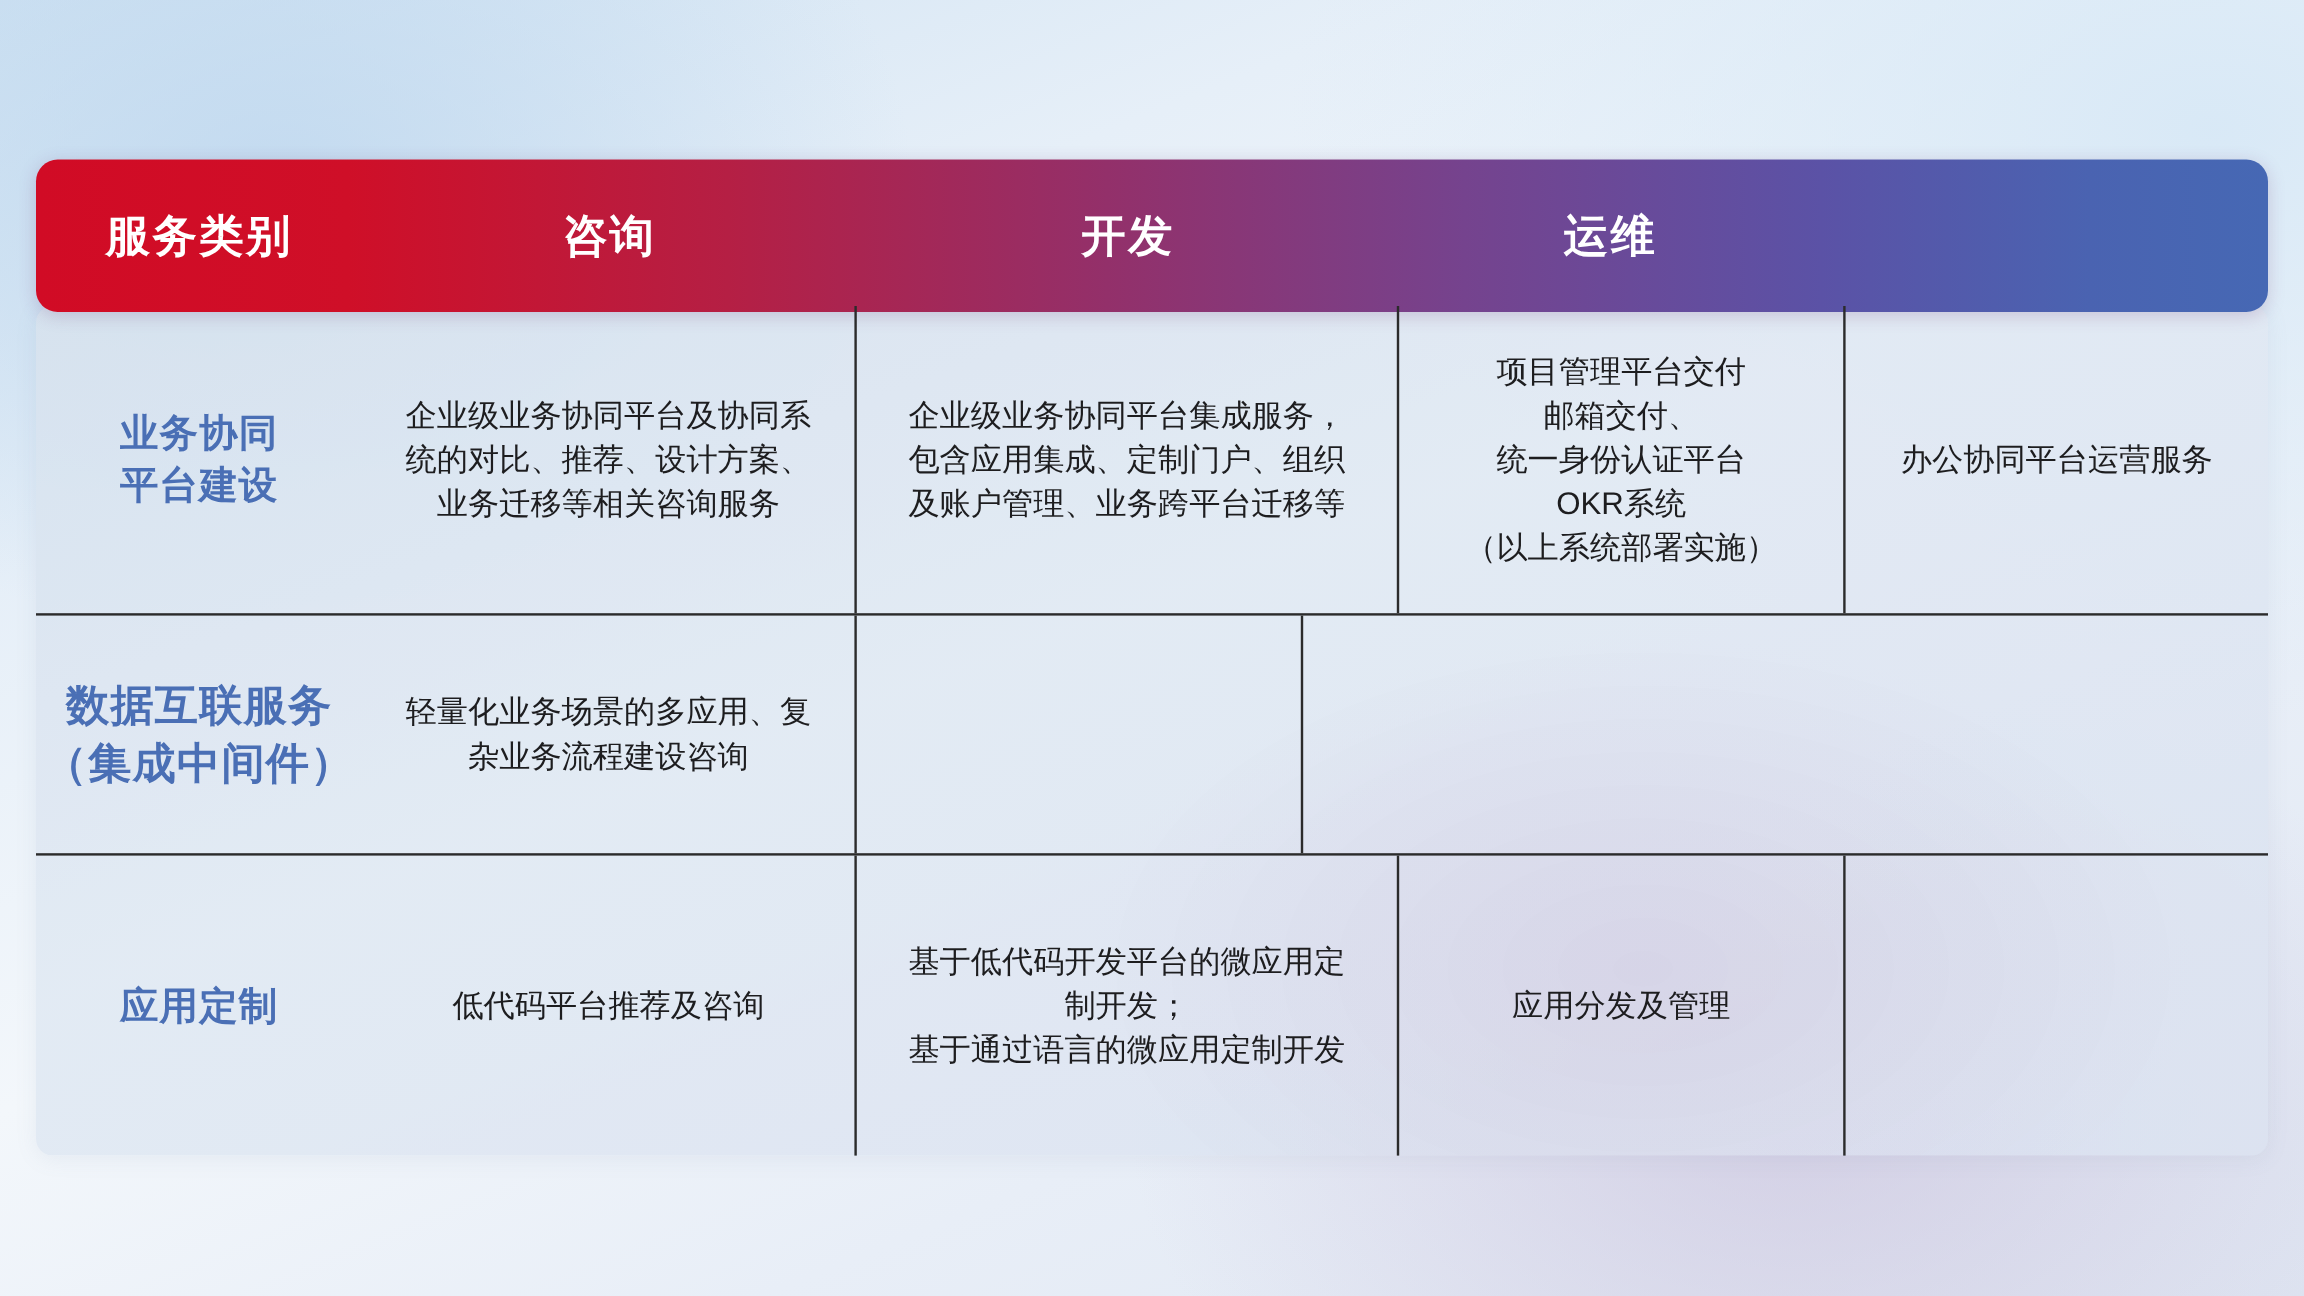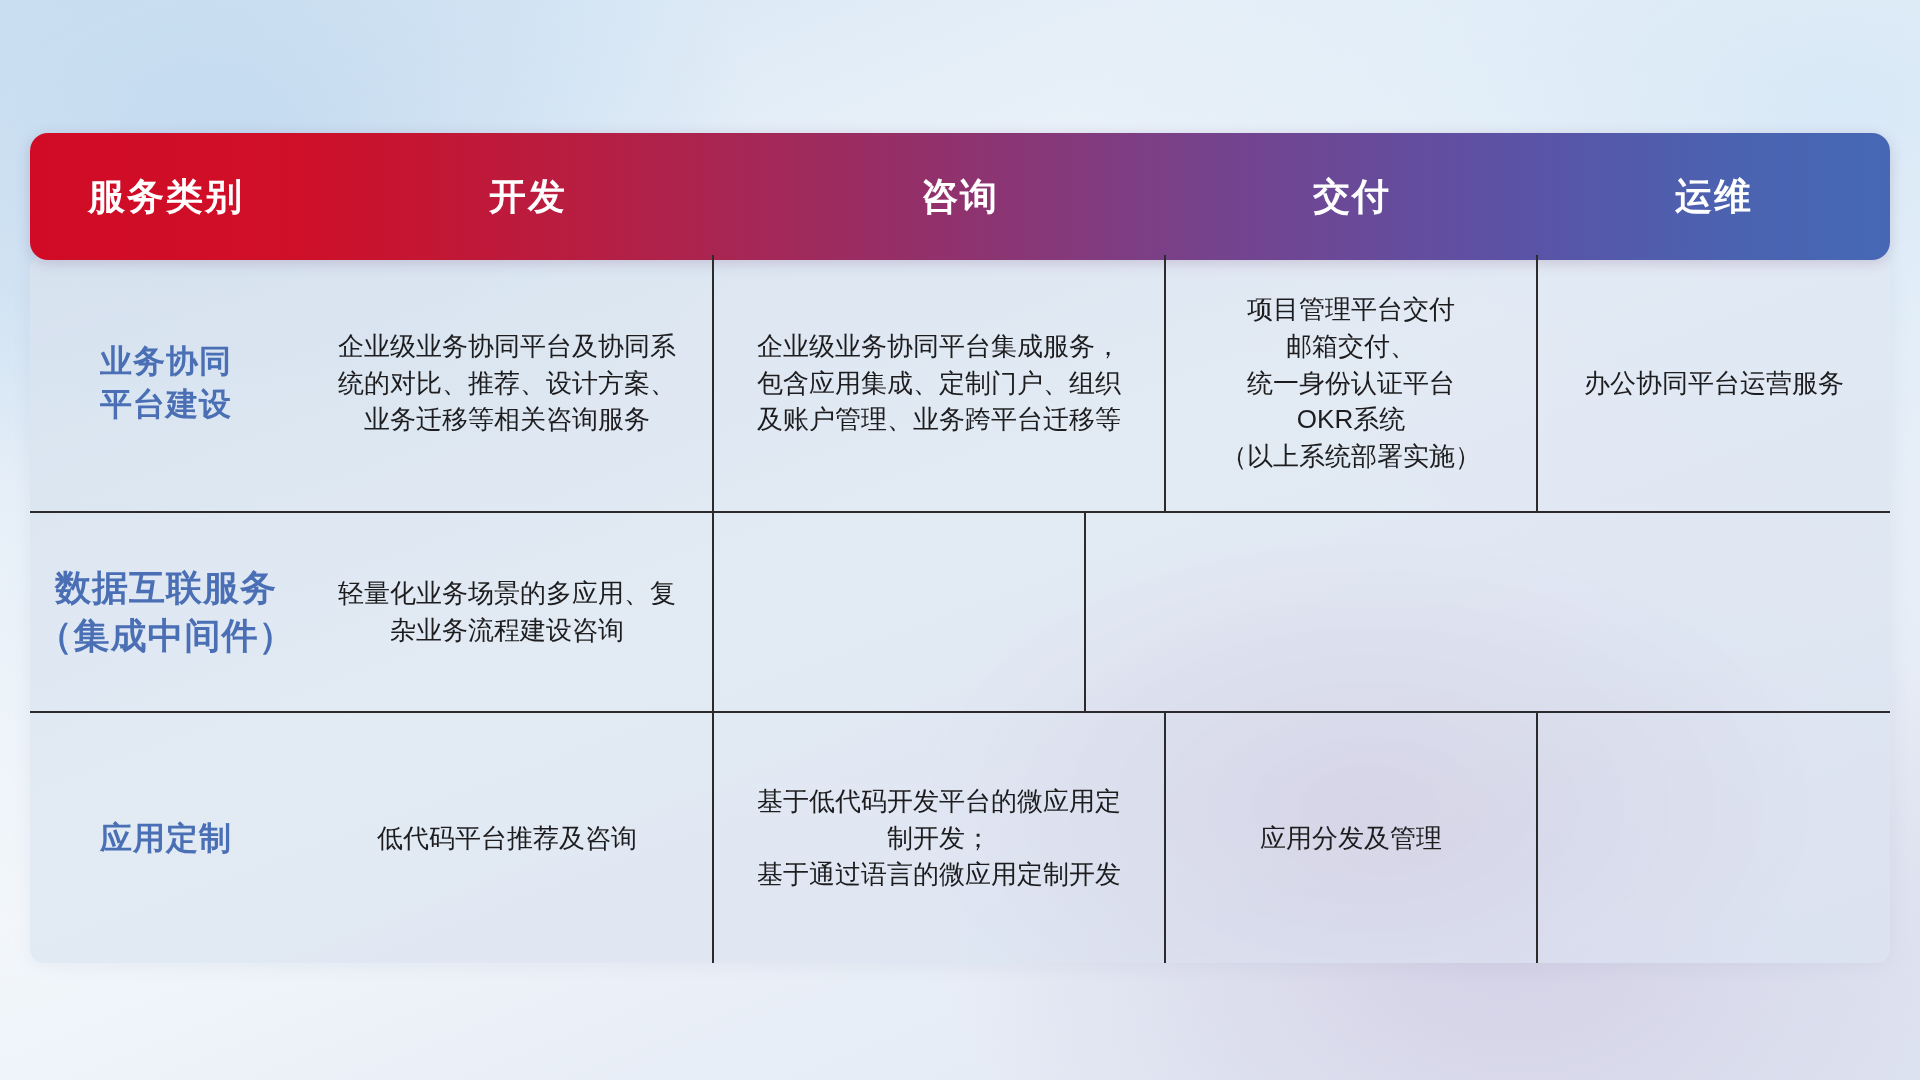--- a/index.html
+++ b/index.html
@@ -146,23 +146,22 @@
 <body>
 
 <div id="page">
 
   <div class="table-wrap">
 
     <div class="table-body-panel"></div>
 
     <div class="thead">
       <div class="th col-1">服务类别</div>
+      <div class="th col-2">咨询</div>
       <div class="th col-3">开发</div>
-      <div class="th col-2">咨询</div>
-      <div class="th col-4">交付</div>
       <div class="th col-5">运维</div>
     </div>
 
     <div class="tbody">
 
       <div class="tr tr-1">
         <div class="td td-label col-1">业务协同
 平台建设</div>
         <div class="td col-2 sep-right">企业级业务协同平台及协同系
 统的对比、推荐、设计方案、

